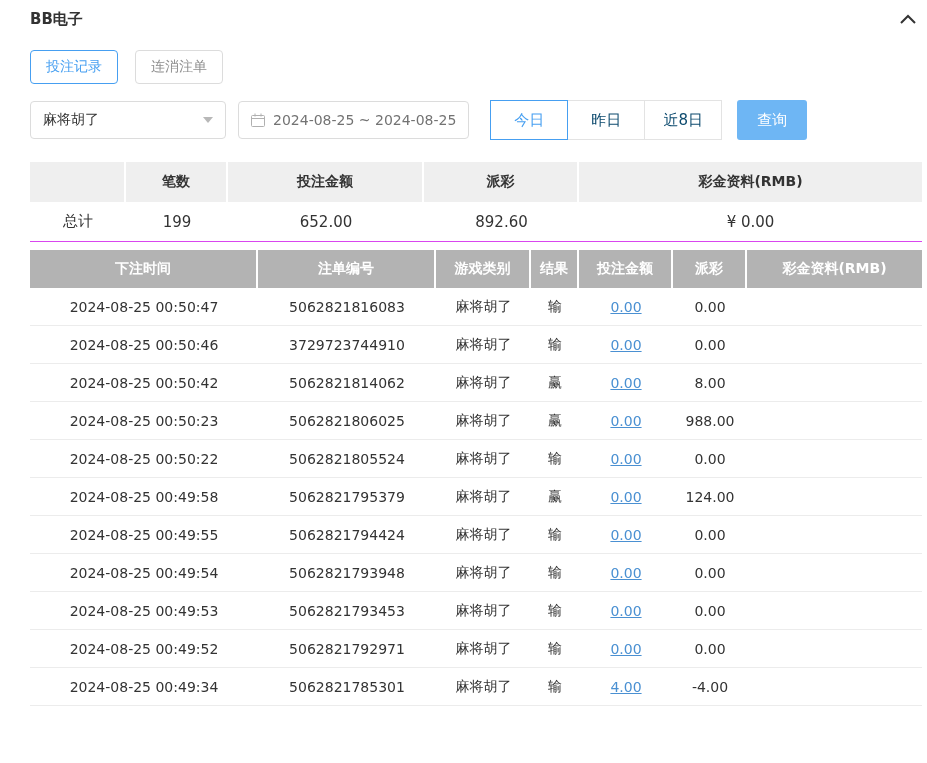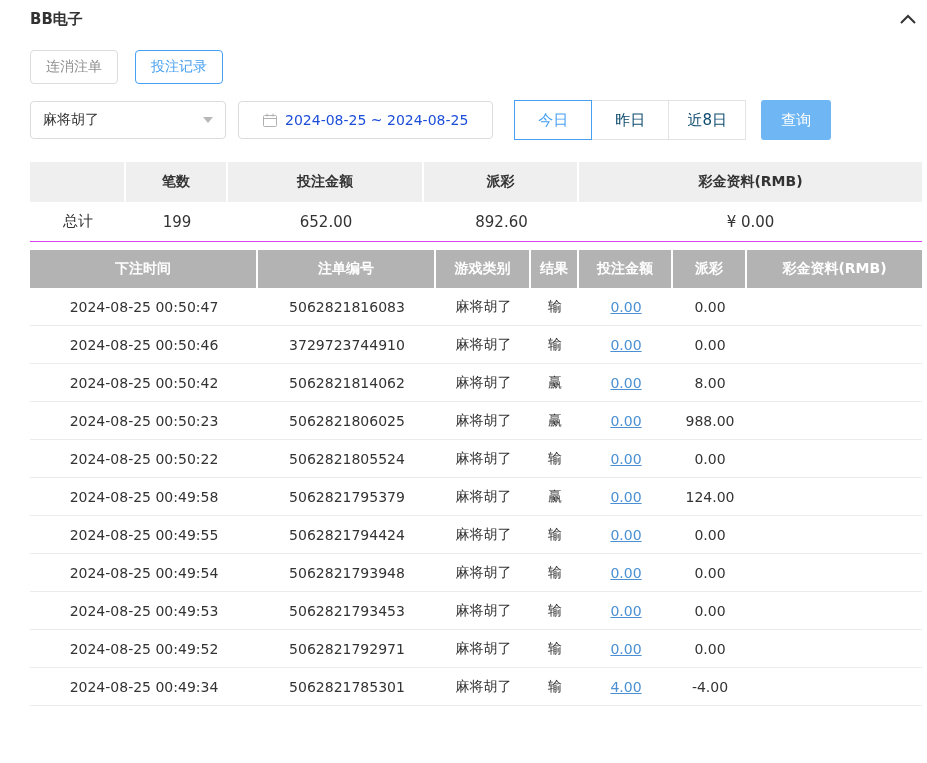--- a/index.html
+++ b/index.html
@@ -55,21 +55,21 @@
   .caret {
     width: 0; height: 0;
     border-left: 5px solid transparent;
     border-right: 5px solid transparent;
     border-top: 6px solid #b8b8b8;
   }
   .date-input {
     margin-left: 12px; height: 38px; min-width: 228px;
     border: 1px solid #dcdcdc; border-radius: 4px;
     display: flex; align-items: center; gap: 8px;
-    padding: 0 24px; font-size: 14px; color: #1d4ed8; cursor: pointer; background: #fff;
+    padding: 0 12px; font-size: 14px; color: #737373; cursor: pointer; background: #fff;
   }
   .quick-group { display: flex; margin-left: 12px; }
   .qbtn {
     min-width: 78px; height: 40px;
     background: #fff; border: 1px solid #e3e3e3;
     color: #0c4a6e; font-size: 15px; cursor: pointer;
     margin-left: -1px; position: relative;
     font-family: inherit;
   }
   .quick-group .qbtn:first-child { margin-left: 9px; }
@@ -125,22 +125,22 @@
     <button class="collapse-btn">
       <span class="chev-icon">
         <svg width="16" height="10" viewBox="0 0 16 10">
             <polyline points="1,9 8,2 15,9" fill="none" stroke="#333" stroke-width="2"></polyline>
           </svg>
       </span>
     </button>
   </div>
 
   <div class="tabs">
+    <button class="tab active">投注记录</button>
     <button class="tab">连消注单</button>
-    <button class="tab active">投注记录</button>
   </div>
 
   <div class="filters">
     <div class="select">
       <span>麻将胡了</span>
       <span class="caret"></span>
     </div>
     <div class="date-input">
       <span class="cal-icon">
         <svg width="14" height="14" viewBox="0 0 14 14">

